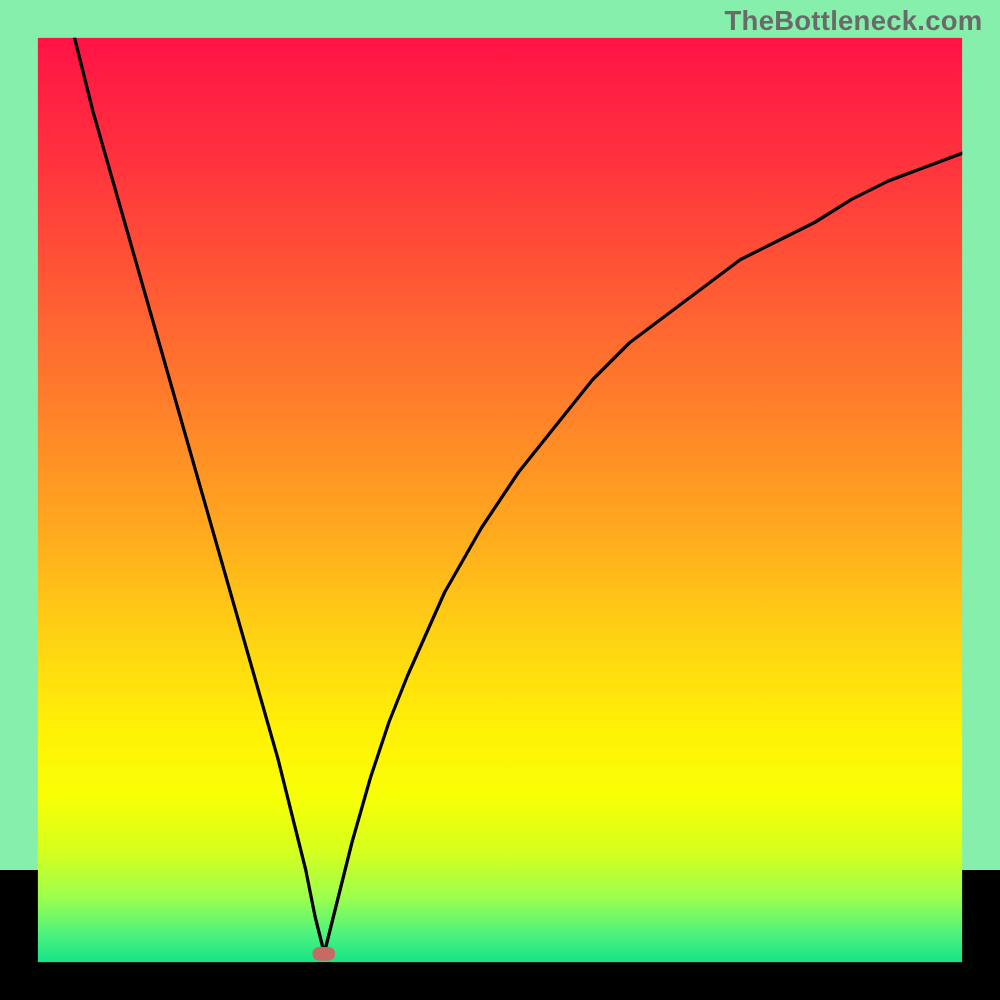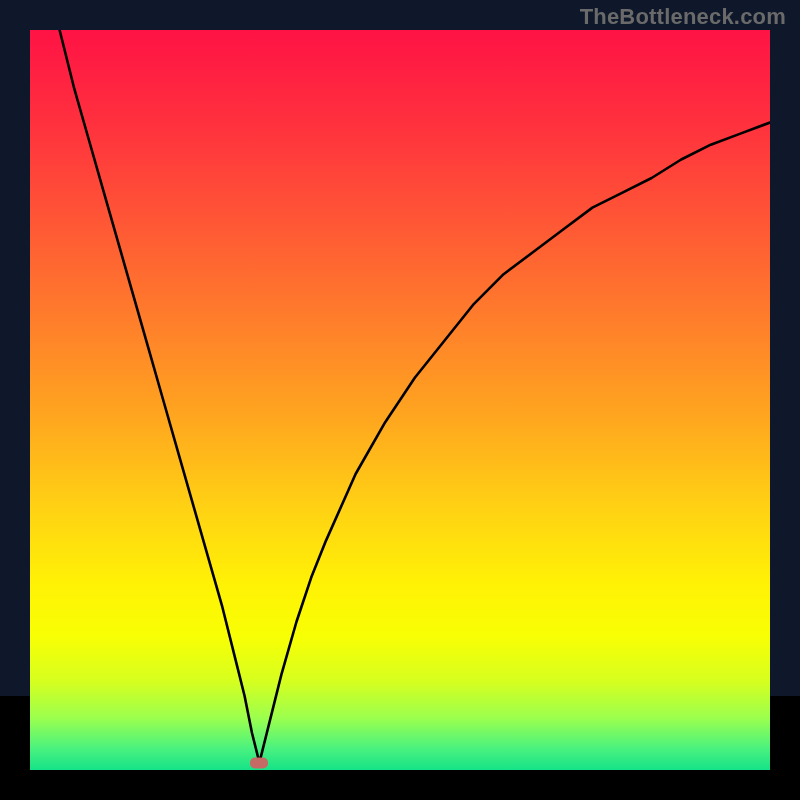--- a/index.html
+++ b/index.html
@@ -8,21 +8,21 @@
     width: 800px;
     height: 800px;
     background: #000;
     overflow: hidden;
     font-family: Arial, Helvetica, sans-serif;
   }
   .frame {
     position: relative;
     width: 800px;
     height: 696px;
-    background: #0f172a;
+    background: #86efac;
   }
   .watermark {
     position: absolute;
     top: 4px;
     right: 14px;
     color: #6a6a6a;
     font-size: 22px;
     font-weight: 600;
     letter-spacing: 0.2px;
     user-select: none;

